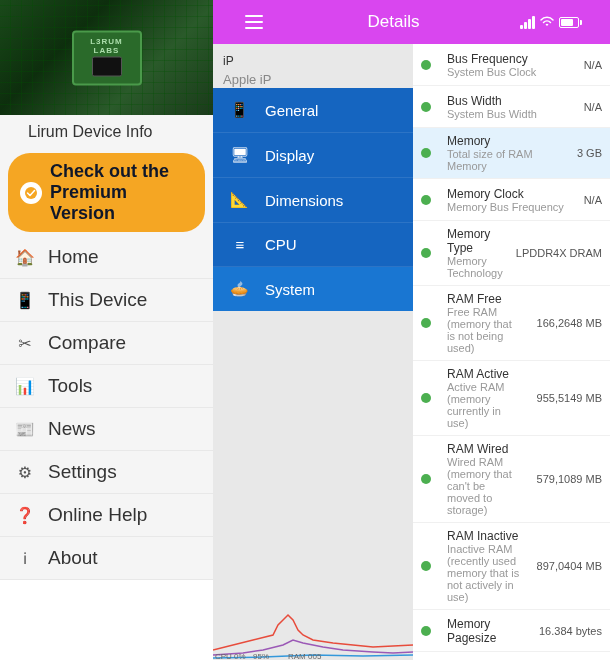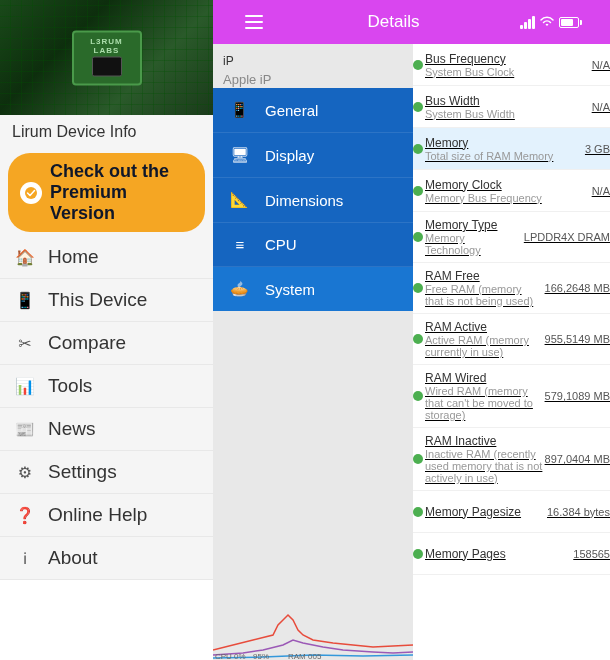--- a/index.html
+++ b/index.html
@@ -52,21 +52,21 @@
     }
     .pcb-chip {
       width: 30px;
       height: 20px;
       background: #111;
       border: 1px solid #555;
       margin: 2px 0;
       border-radius: 2px;
     }
     .app-title {
-      padding: 8px 12px;
+      padding: 8px 28px;
       font-size: 16px;
       color: #333;
       font-weight: 300;
       background: #f5f5f5;
     }
     .premium-btn {
       margin: 4px 8px;
       background: #f5a623;
       border-radius: 22px;
       padding: 8px 12px;
@@ -211,25 +211,24 @@
       top: 0;
       right: 0;
       width: 197px;
       bottom: 0;
       background: #fff;
       overflow-y: auto;
     }
     .detail-row {
       display: flex;
       align-items: center;
-      padding: 6px 0;
+      padding: 6px 8px;
       border-bottom: 1px solid #f0f0f0;
-      gap: 2px;
+      gap: 16px;
       min-height: 42px;
-      text-decoration: underline;
     }
     .detail-row.highlighted { background: #e3f2fd; }
     .detail-dot {
       width: 10px;
       height: 10px;
       border-radius: 50%;
       background: #4CAF50;
       flex-shrink: 0;
     }
     .detail-text { flex: 1; min-width: 0; }

